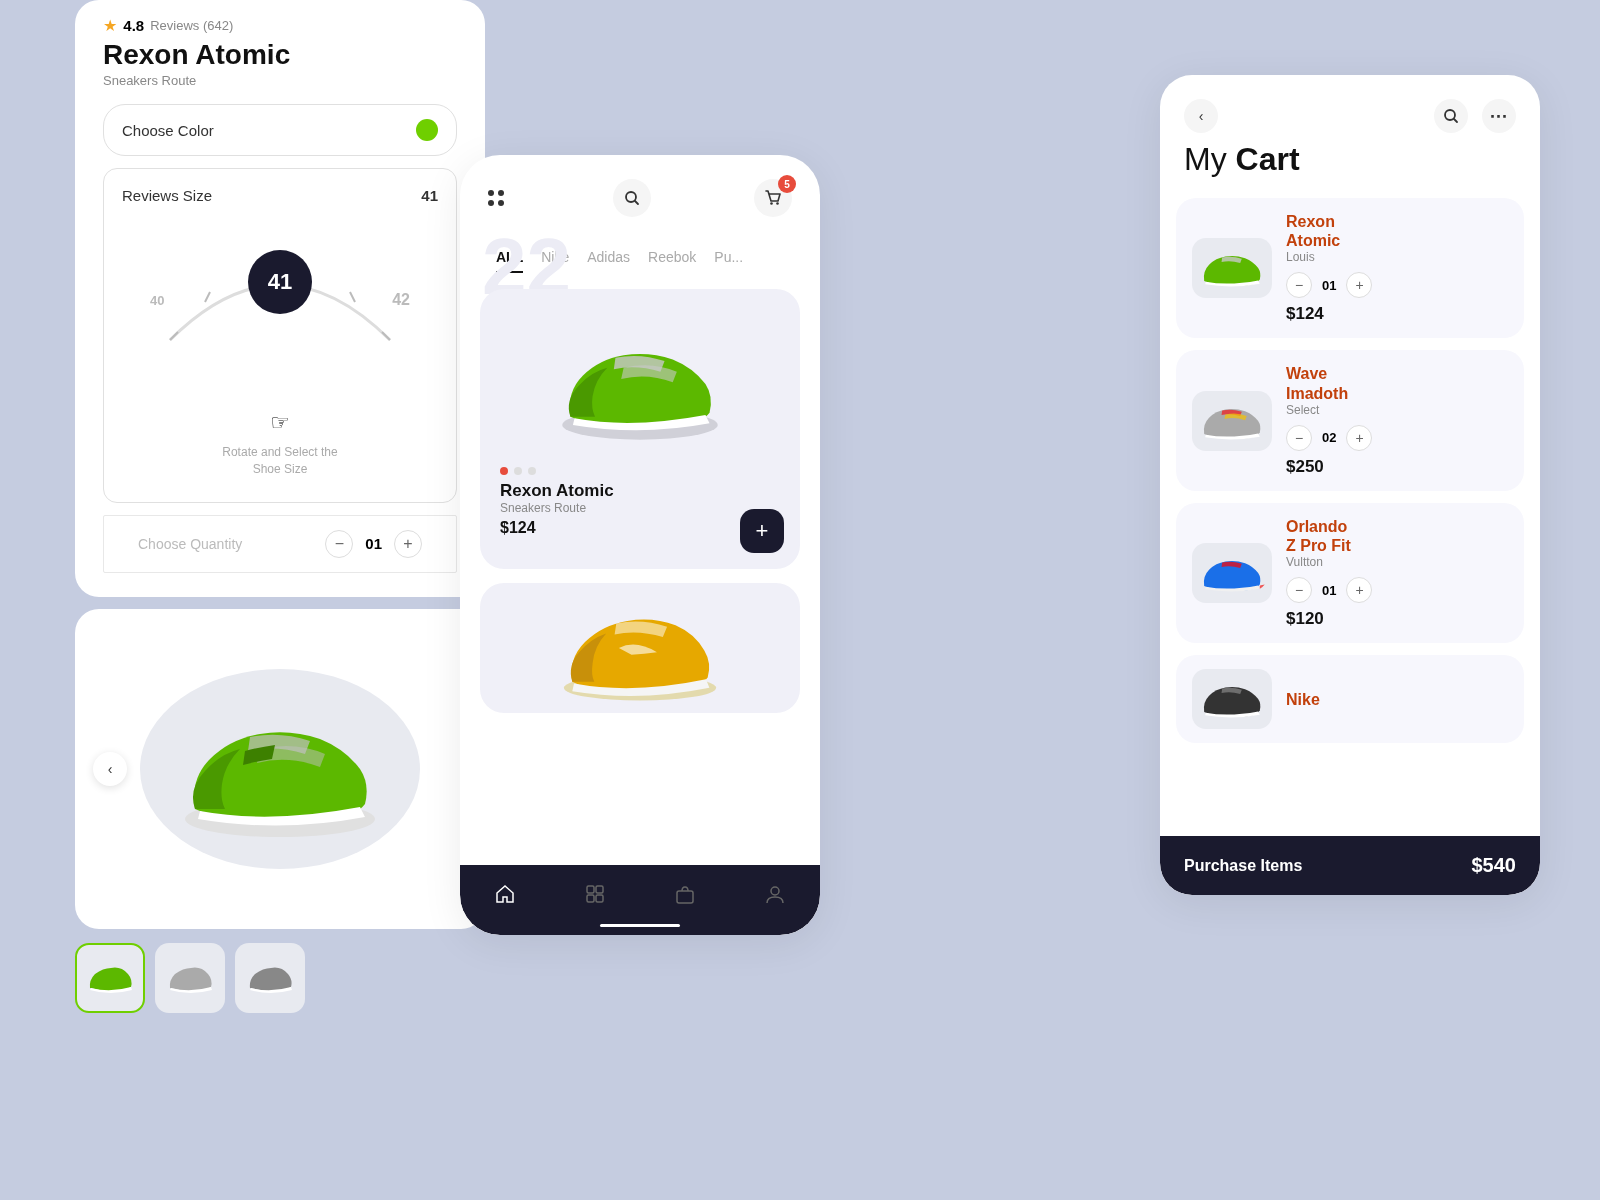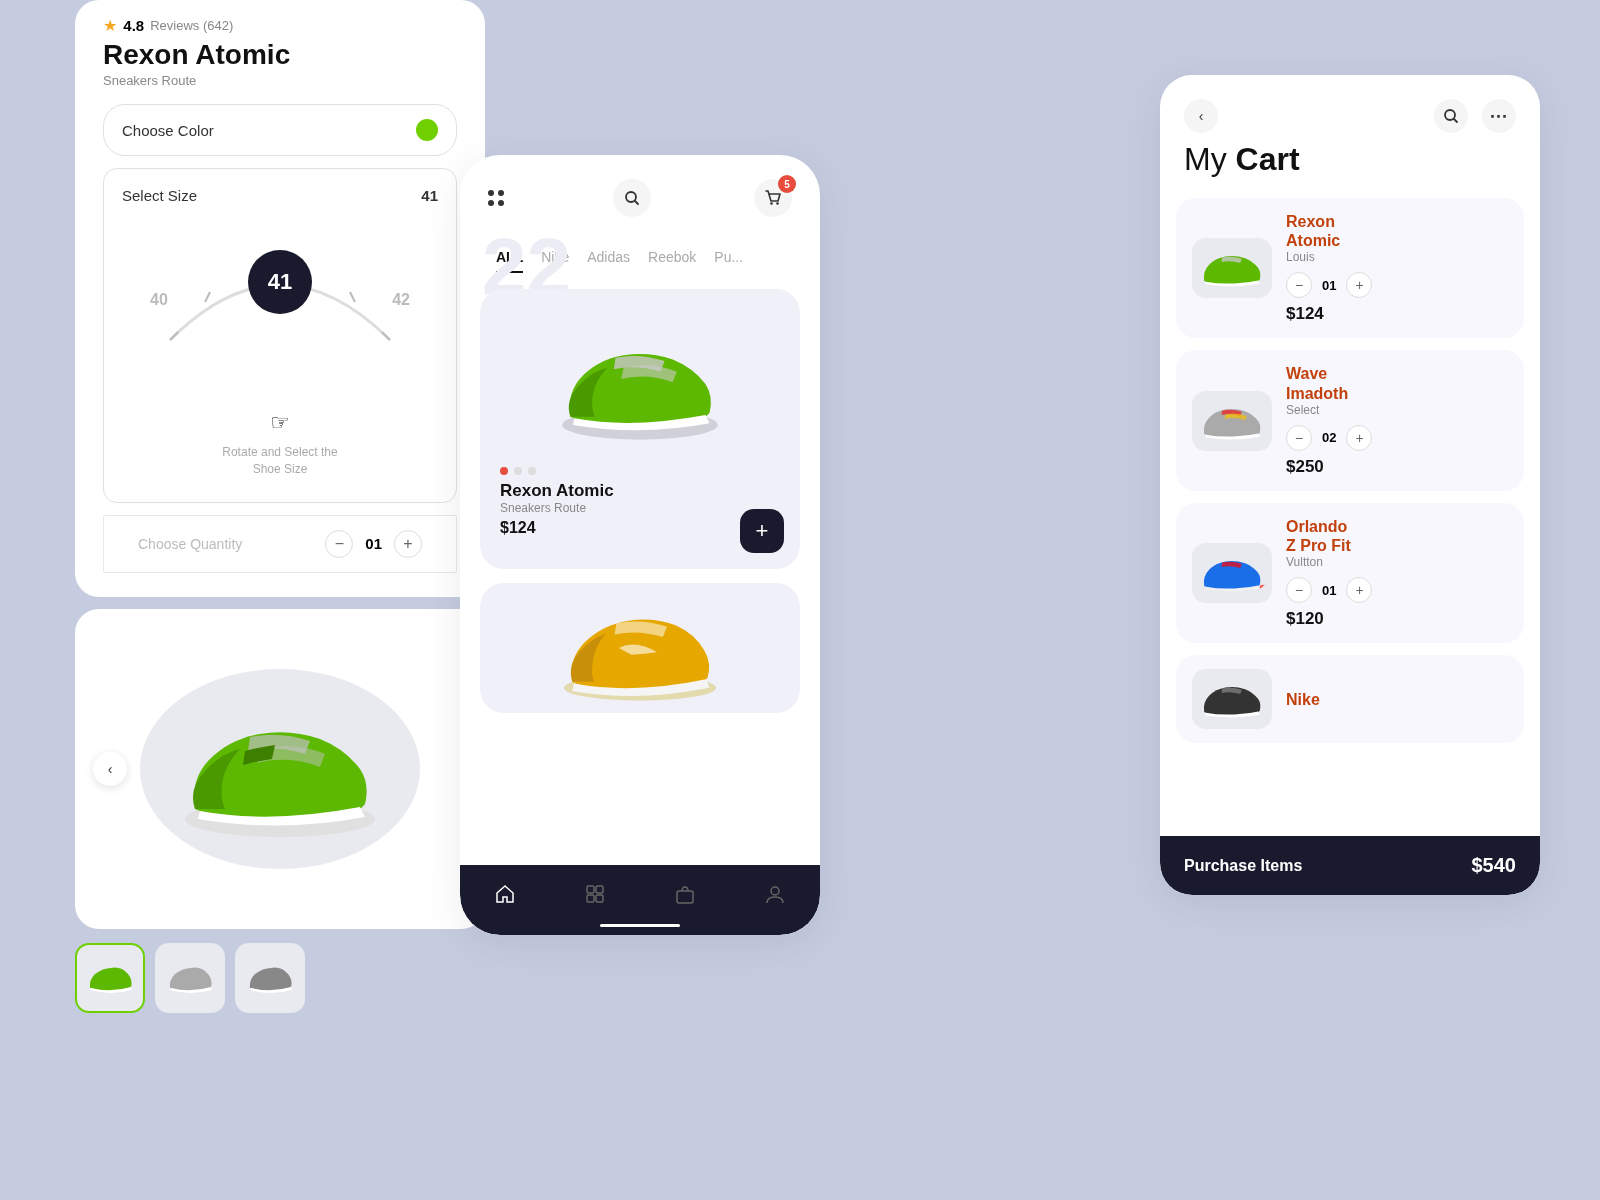--- a/index.html
+++ b/index.html
@@ -102,21 +102,21 @@
       width: 64px; height: 64px;
       background: #1a1a2e;
       border-radius: 50%;
       display: flex; align-items: center; justify-content: center;
       color: white; font-size: 22px; font-weight: 700;
     }
     .dial-num-left {
       position: absolute;
       left: 0; top: 50%;
       transform: translateY(-50%);
-      font-size: 16px; color: #bbb; font-weight: 600;
+      font-size: 13px; color: #bbb; font-weight: 600;
     }
     .dial-num-right {
       position: absolute;
       right: 0; top: 50%;
       transform: translateY(-50%);
       font-size: 16px; color: #bbb; font-weight: 600;
     }
     .rotate-hint {
       text-align: center;
       font-size: 12px;
@@ -449,21 +449,21 @@
     <div class="product-title">Rexon Atomic</div>
     <div class="product-subtitle">Sneakers Route</div>
 
     <div class="color-picker-box">
       <span class="color-picker-label">Choose Color</span>
       <div class="color-dot"></div>
     </div>
 
     <div class="size-picker-box">
       <div class="size-header">
-        <span class="size-label">Select Size</span>
+        <span class="size-label">Reviews Size</span>
         <span class="size-val">41</span>
       </div>
 
       <div class="size-dial">
 
         <svg class="size-dial-arc" viewBox="0 0 240 100" fill="none" xmlns="http://www.w3.org/2000/svg">
           <path d="M 10 90 Q 120 -20 230 90" stroke="#ddd" stroke-width="3" fill="none"></path>
 
           <line x1="10" y1="90" x2="18" y2="82" stroke="#bbb" stroke-width="2"></line>
           <line x1="45" y1="52" x2="50" y2="42" stroke="#bbb" stroke-width="2"></line>

